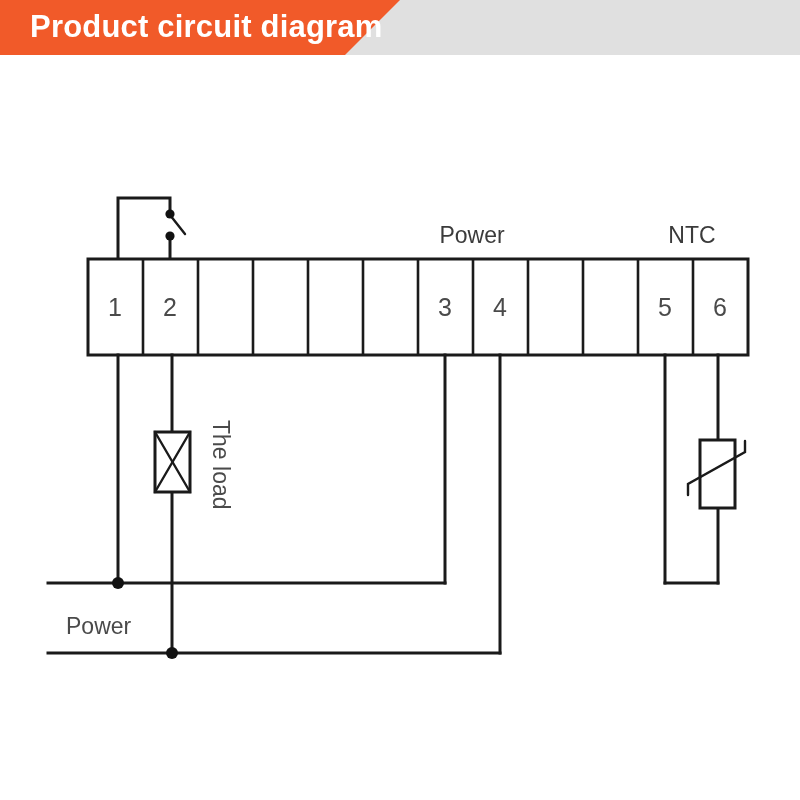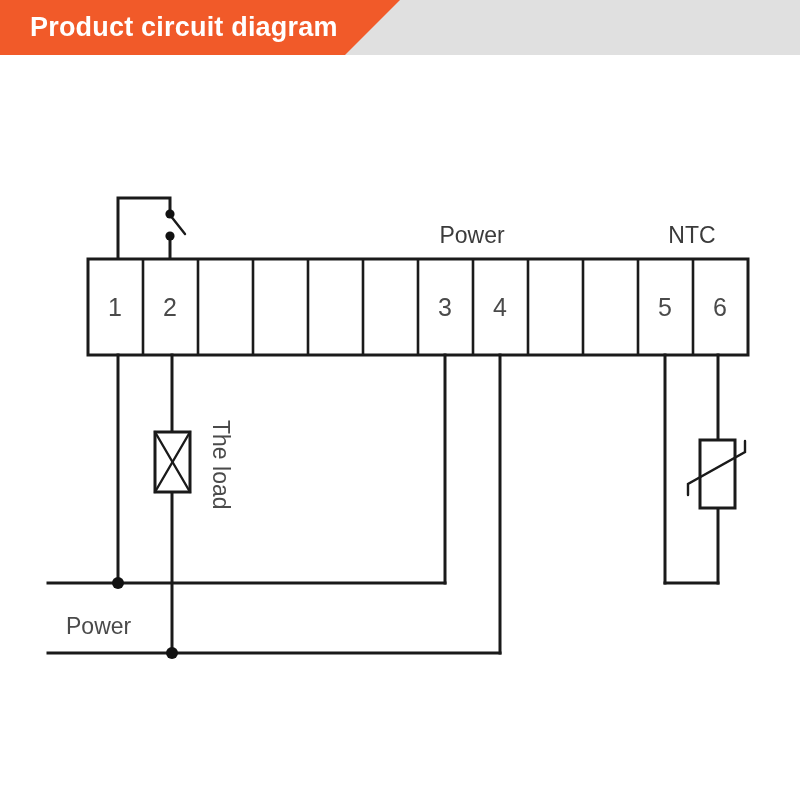--- a/index.html
+++ b/index.html
@@ -27,21 +27,21 @@
     width: 800px;
     height: 800px;
   }
   .banner-title {
     position: absolute;
     left: 30px;
     top: 4px;
     width: 340px;
     height: 46px;
     line-height: 46px;
-    font-size: 27px;
+    font-size: 31px;
     font-weight: bold;
     color: #ffffff;
     letter-spacing: 0.2px;
     white-space: nowrap;
     font-family: "Liberation Sans", sans-serif;
   }
   svg text {
     font-family: "Liberation Sans", sans-serif;
     fill: #3b3b3b;
   }

